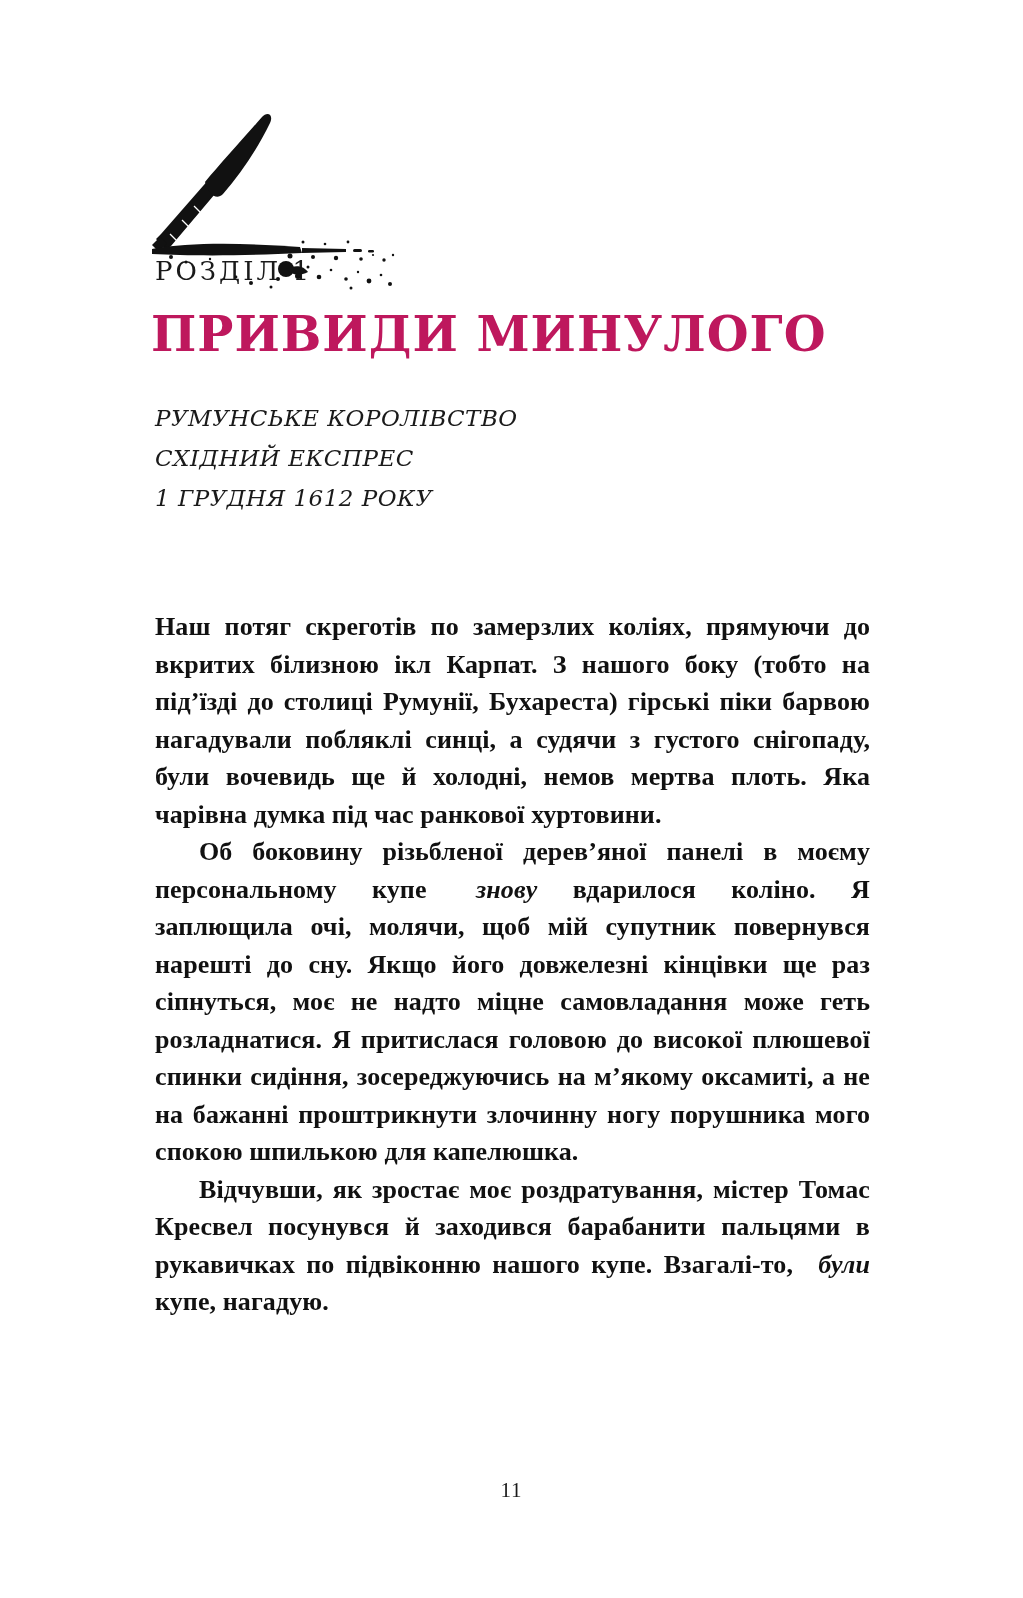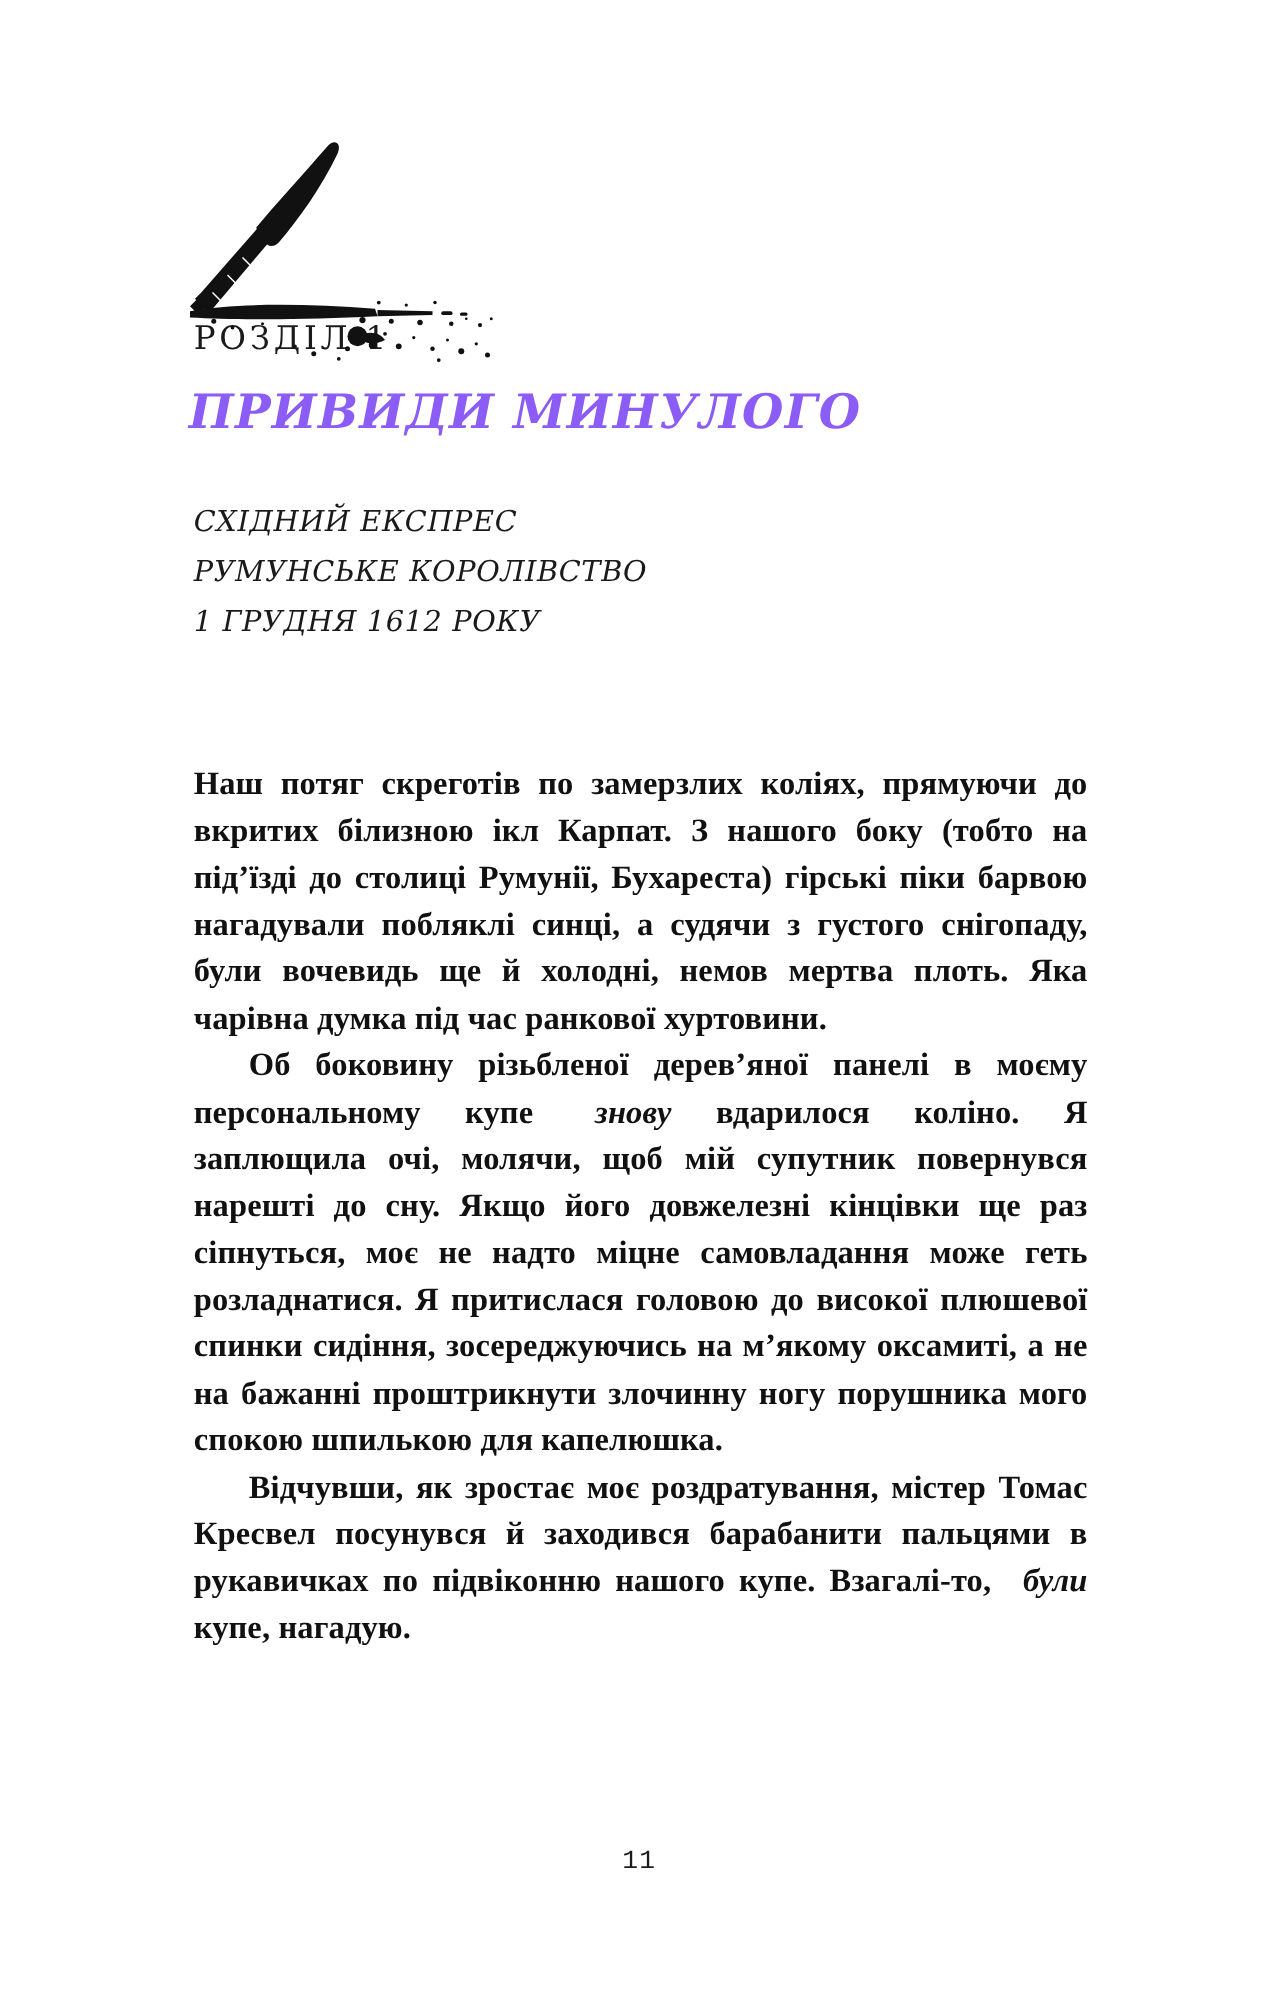--- a/index.html
+++ b/index.html
@@ -34,24 +34,23 @@
     z-index: 1;
     font-family: "DejaVu Serif", serif;
   }
   .page-title {
     position: absolute;
     left: 151px;
     top: 306px;
     margin: 0;
     font-family: "DejaVu Serif", serif;
     font-weight: 700;
-    font-size: 38px;
+    font-size: 48px;
     letter-spacing: 1px;
-    color: #8b5cf6;
-    font-style: italic;
+    color: #be185d;
   }
   .epigraph {
     position: absolute;
     left: 155px;
     top: 398px;
     font-style: italic;
     font-size: 23px;
     line-height: 40px;
     letter-spacing: 0.5px;
     color: #1a1a1a;
@@ -82,21 +81,21 @@
   }
   .page-number {
     position: absolute;
     left: 0;
     top: 1478px;
     width: 100%;
     text-align: center;
     font-size: 21px;
     letter-spacing: 1px;
     color: #1a1a1a;
-    font-family: Liberation Mono, monospace;
+    font-family: Liberation Serif, serif;
   }
 </style>
 </head>
 <body>
 
 <div class="book-page">
 
   <svg class="chapter-art" viewBox="0 0 250 192" xmlns="http://www.w3.org/2000/svg" aria-hidden="true">
     <g fill="#111111">
 
@@ -149,22 +148,22 @@
       <circle cx="36" cy="156" r="1.5"></circle>
       <circle cx="60" cy="153" r="1.2"></circle>
     </g>
   </svg>
 
   <div class="chapter-label">РОЗДІЛ 1</div>
 
   <h1 class="page-title">ПРИВИДИ МИНУЛОГО</h1>
 
   <div class="epigraph">
+    <div>РУМУНСЬКЕ КОРОЛІВСТВО</div>
     <div>СХІДНИЙ ЕКСПРЕС</div>
-    <div>РУМУНСЬКЕ КОРОЛІВСТВО</div>
     <div>1 ГРУДНЯ 1612 РОКУ</div>
   </div>
 
   <div class="body-text">
       <p><span>Наш потяг скреготів по замерзлих коліях, прямуючи до вкритих білизною ікл Карпат. З нашого боку (тобто на під’їзді до столиці Румунії, Бухареста) гірські піки барвою нагадували побляклі синці, а судячи з густого снігопаду, були вочевидь ще й холодні, немов мертва плоть. Яка чарівна думка під час ранкової хуртовини.</span></p>
       <p><span>Об боковину різьбленої дерев’яної панелі в моєму персональному купе </span><em>знову</em><span> вдарилося коліно. Я заплющила очі, молячи, щоб мій супутник повернувся нарешті до сну. Якщо його довжелезні кінцівки ще раз сіпнуться, моє не надто міцне самовладання може геть розладнатися. Я притислася головою до високої плюшевої спинки сидіння, зосереджуючись на м’якому оксамиті, а не на бажанні проштрикнути злочинну ногу порушника мого спокою шпилькою для капелюшка.</span></p>
       <p><span>Відчувши, як зростає моє роздратування, містер Томас Кресвел посунувся й заходився барабанити пальцями в рукавичках по підвіконню нашого купе. Взагалі-то, </span><em>були</em><span> купе, нагадую.</span></p>
     </div>
 
   <div class="page-number">11</div>

